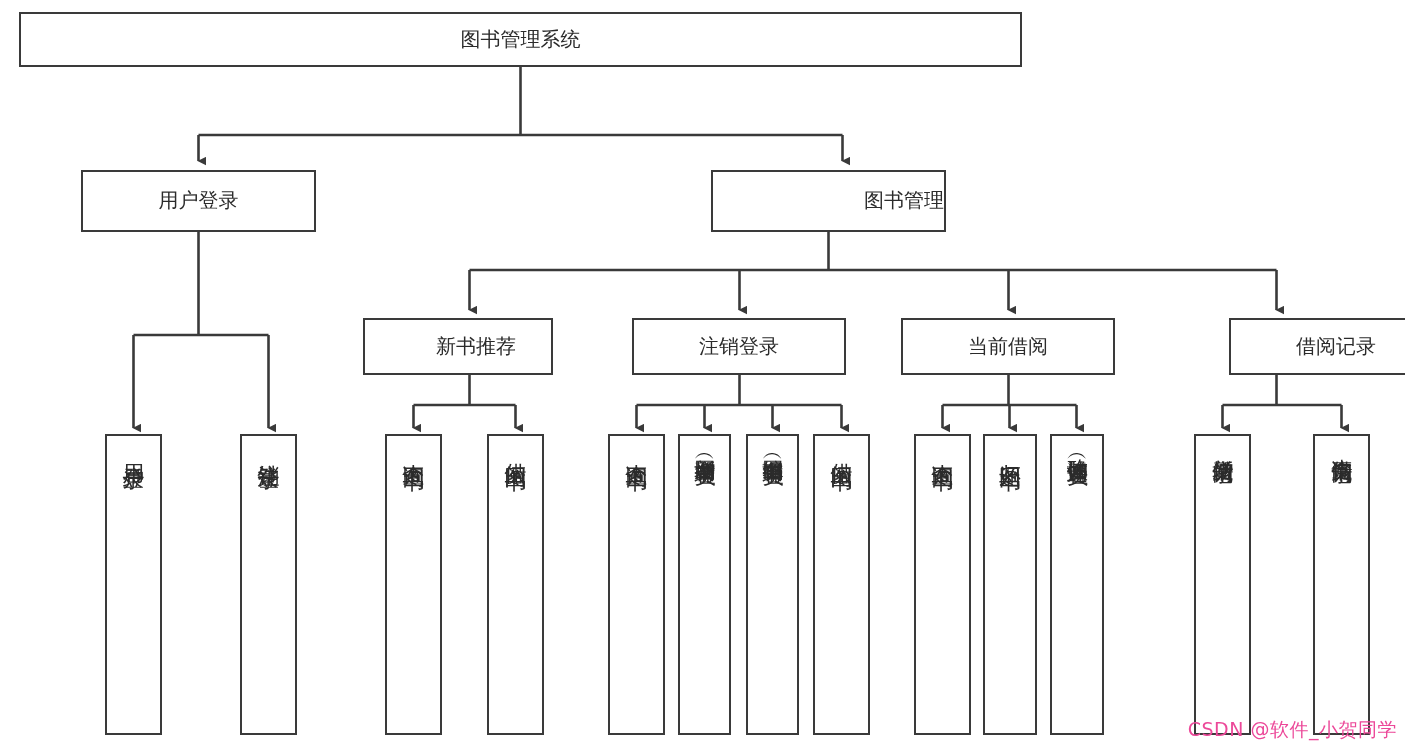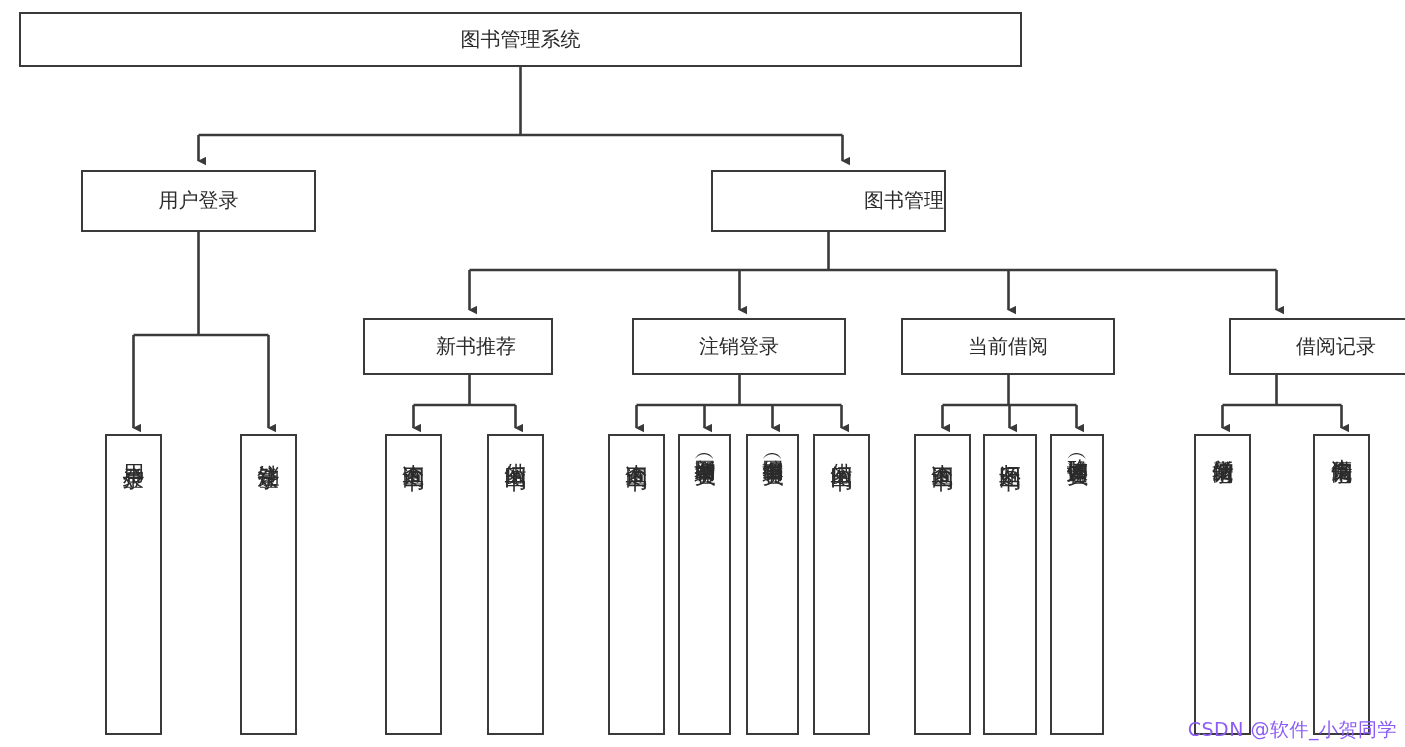--- a/index.html
+++ b/index.html
@@ -70,21 +70,21 @@
   .node.leaf.tall-text .node-label {
     font-size: 21px;
     letter-spacing: 1px;
     margin-top: 2px;
   }
   #watermark {
     position: absolute;
     right: 8px;
     bottom: 4px;
     font-size: 19px;
-    color: #8b5cf6;
+    color: #ec4899;
     letter-spacing: 0.5px;
     z-index: 5;
     white-space: nowrap;
     font-family: "DejaVu Sans", "Liberation Sans", sans-serif;
   }
 </style>
 </head>
 <body>
 
 <div id="diagram-canvas">

